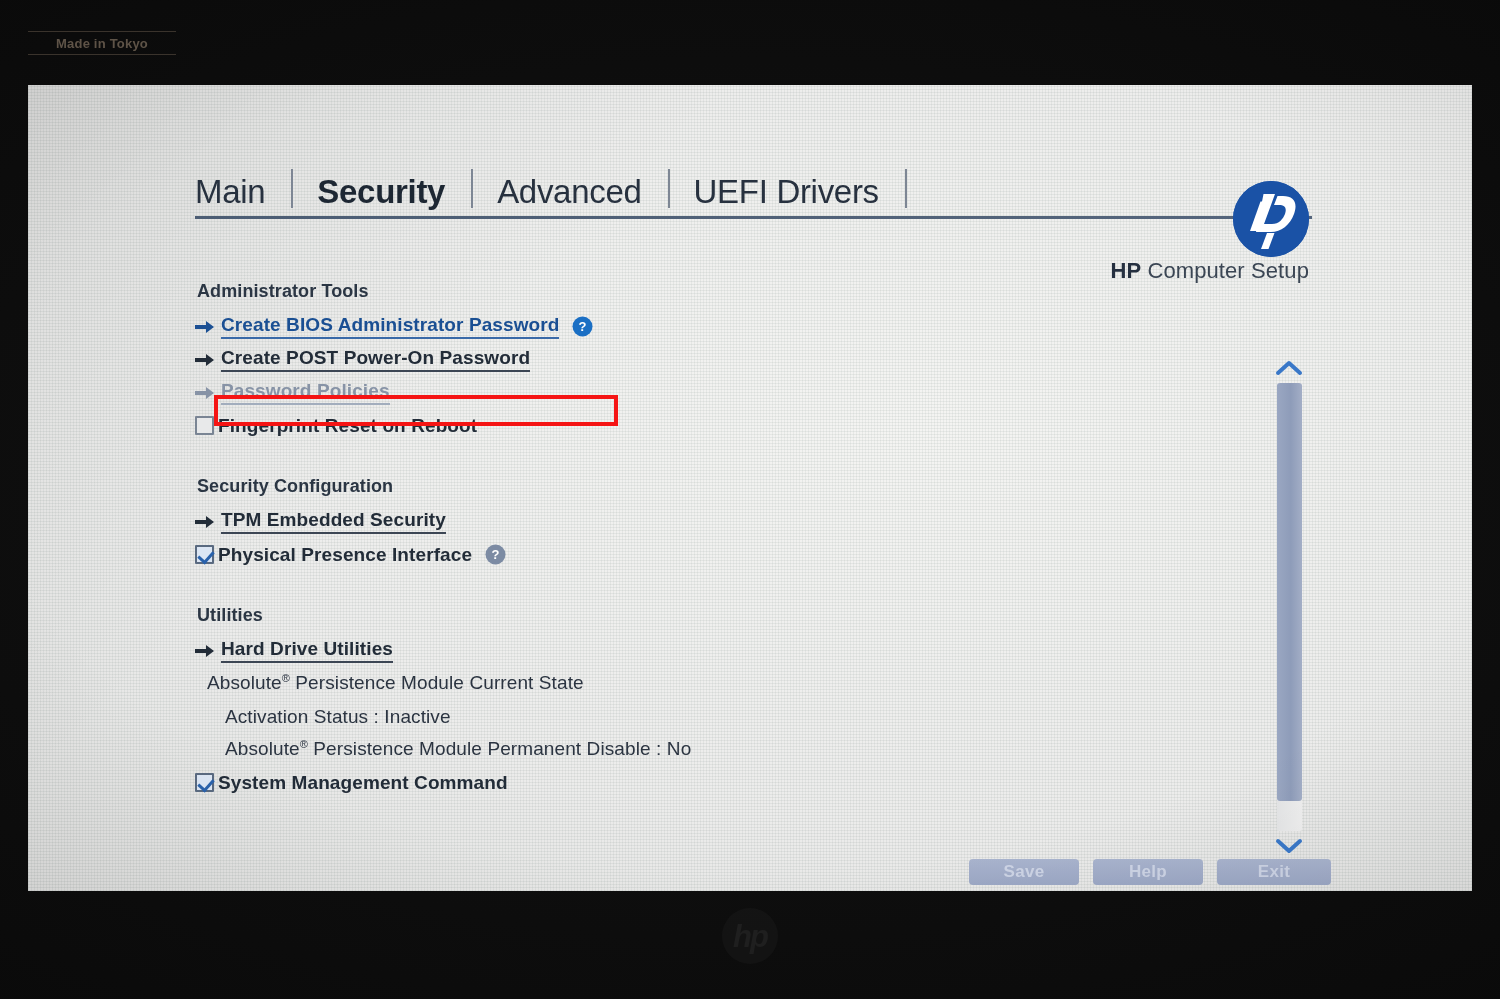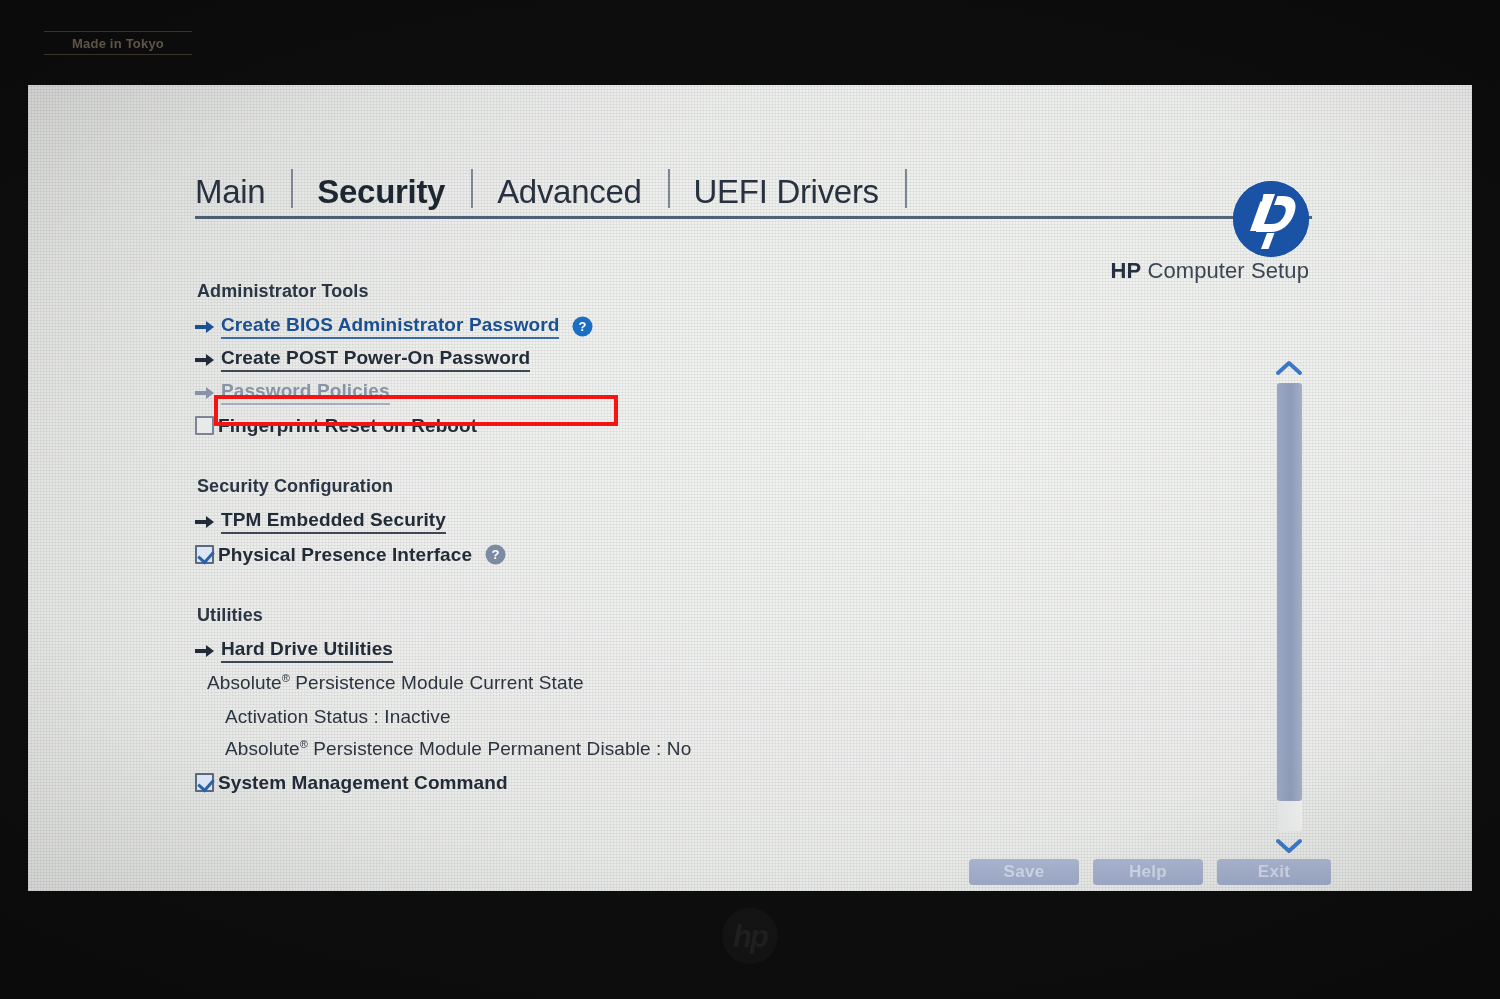--- a/index.html
+++ b/index.html
@@ -8,21 +8,21 @@
 
   
   #photo {
     position:relative; width:1500px; height:999px;
     background:
       radial-gradient(ellipse 150% 120% at 50% 50%, #131313 0%, #0a0a0a 55%, #000 100%);
   }
 
   
   #bezel-label {
-    position:absolute; left:44px; top:31px; width:148px; height:24px;
+    position:absolute; left:28px; top:31px; width:148px; height:24px;
     display:flex; align-items:center; justify-content:center;
     border-top:1px solid #3a332c; border-bottom:1px solid #3a332c;
   }
   #bezel-label span {
     font-size:13px; font-weight:bold; letter-spacing:.2px;
     color:#6d6052; opacity:.85;
   }
 
   
   #bezel-logo {

